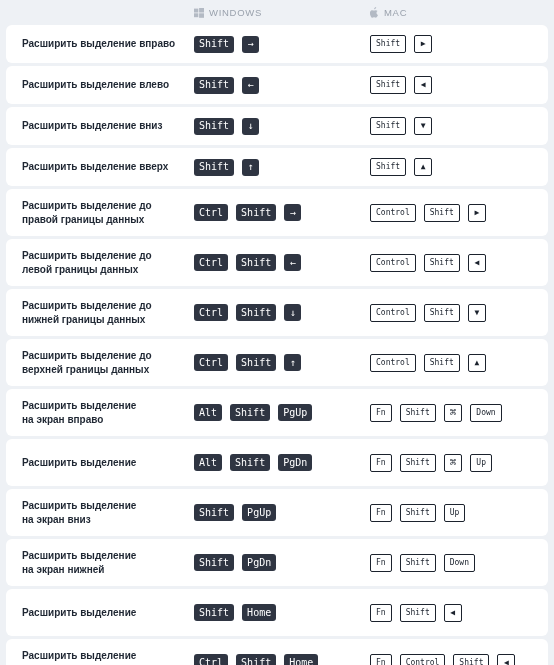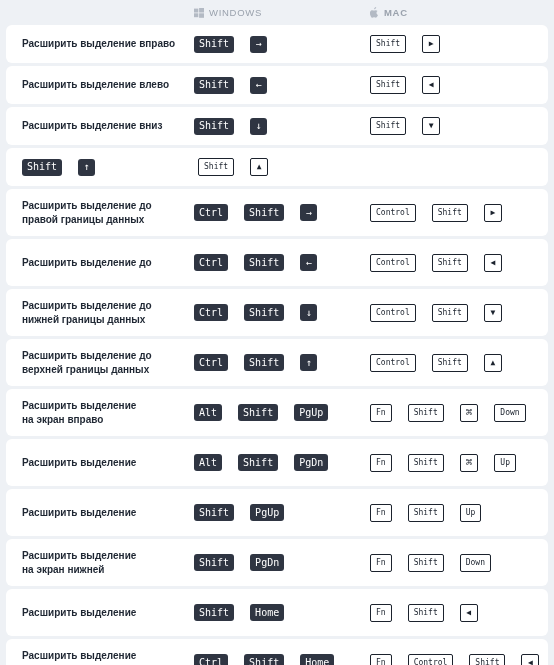--- a/index.html
+++ b/index.html
@@ -32,21 +32,21 @@
   .head-col {
     display: flex;
     align-items: center;
     gap: 5px;
     font-size: 9.5px;
     letter-spacing: 0.7px;
     color: #9aa2ad;
     font-weight: 400;
   }
   .head-col.win { width: 176px; flex: 0 0 176px; }
-  .head-col.mac { flex: 1 1 auto; font-weight: bold; }
+  .head-col.mac { flex: 1 1 auto; }
 
   .os-icon { display: flex; align-items: center; }
   .os-icon svg { display: block; }
 
   
   .row {
     display: flex;
     align-items: center;
     background: #ffffff;
     border-radius: 6px;
@@ -62,21 +62,21 @@
     font-size: 10px;
     font-weight: bold;
     color: #1f2733;
     line-height: 1.38;
     padding-right: 8px;
   }
 
   .keys-cell {
     display: flex;
     align-items: center;
-    gap: 16px;
+    gap: 8px;
   }
   .keys-cell.win { width: 176px; flex: 0 0 176px; }
   .keys-cell.mac { flex: 1 1 auto; }
 
   
   .key {
     display: inline-flex;
     align-items: center;
     justify-content: center;
     font-size: 9px;
@@ -196,20 +196,23 @@
         <div class="keys-cell mac">
           <kbd class="key mac">
             <span class="glyph">Shift</span>
           </kbd>
           <kbd class="key mac">
             <span class="glyph">▼</span>
           </kbd>
         </div>
       </div>
       <div class="row">
+        <div class="row-label">
+          <div>Расширить выделение вверх</div>
+        </div>
         <div class="keys-cell win">
           <kbd class="key win">
             <span class="glyph">Shift</span>
           </kbd>
           <kbd class="key win">
             <span class="glyph">↑</span>
           </kbd>
         </div>
         <div class="keys-cell mac">
           <kbd class="key mac">
@@ -244,20 +247,21 @@
             <span class="glyph">Shift</span>
           </kbd>
           <kbd class="key mac">
             <span class="glyph">▶</span>
           </kbd>
         </div>
       </div>
       <div class="row tall">
         <div class="row-label">
           <div>Расширить выделение до</div>
+          <div>левой границы данных</div>
         </div>
         <div class="keys-cell win">
           <kbd class="key win">
             <span class="glyph">Ctrl</span>
           </kbd>
           <kbd class="key win">
             <span class="glyph">Shift</span>
           </kbd>
           <kbd class="key win">
             <span class="glyph">←</span>
@@ -388,20 +392,21 @@
             <span class="glyph cmd">⌘</span>
           </kbd>
           <kbd class="key mac">
             <span class="glyph">Up</span>
           </kbd>
         </div>
       </div>
       <div class="row tall">
         <div class="row-label">
           <div>Расширить выделение</div>
+          <div>на экран вниз</div>
         </div>
         <div class="keys-cell win">
           <kbd class="key win">
             <span class="glyph">Shift</span>
           </kbd>
           <kbd class="key win">
             <span class="glyph">PgUp</span>
           </kbd>
         </div>
         <div class="keys-cell mac">

